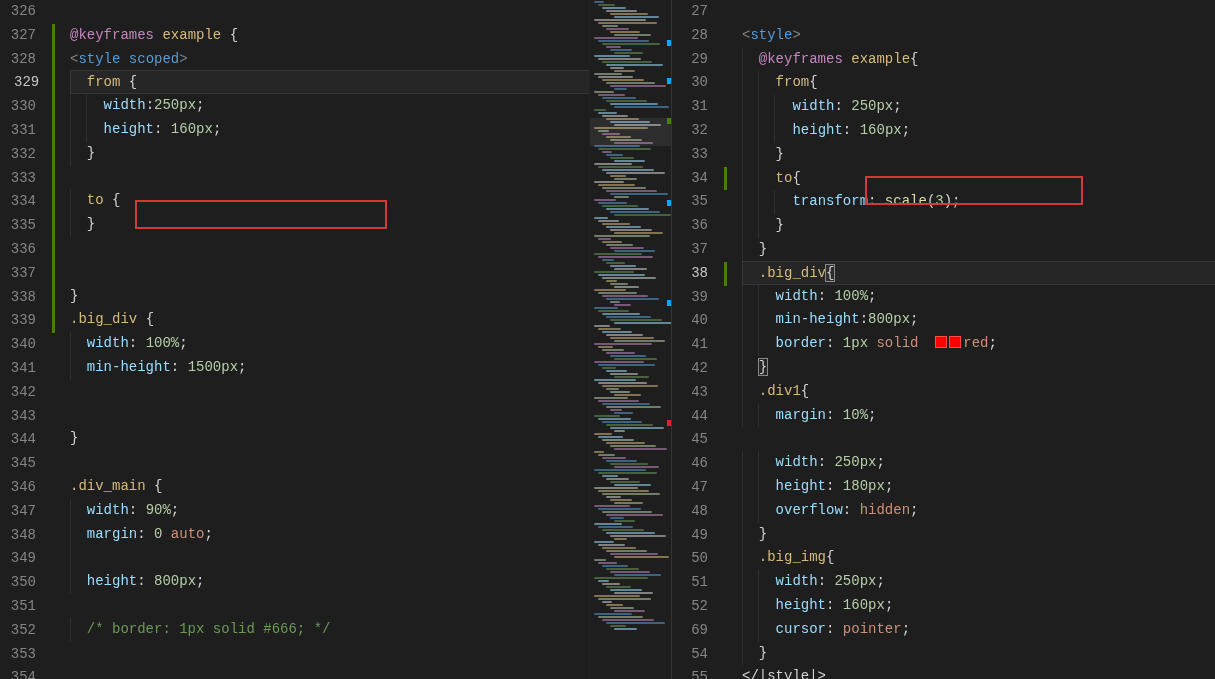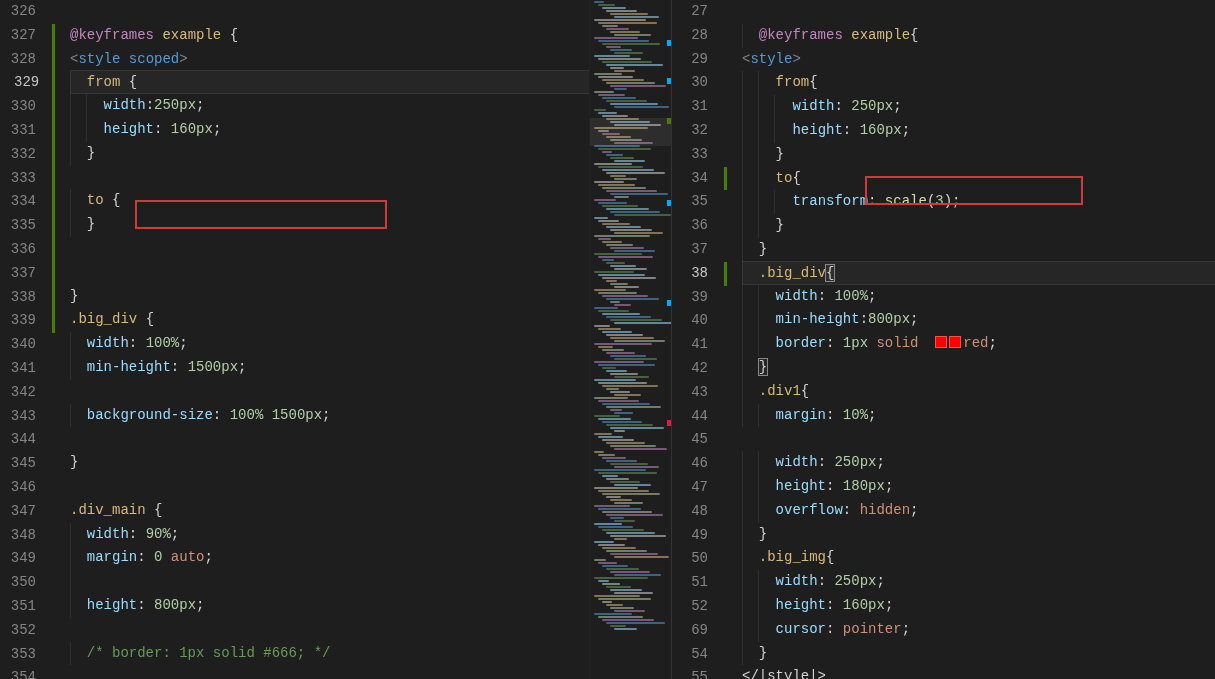--- a/index.html
+++ b/index.html
@@ -216,21 +216,20 @@
           <div class="code-line"></div>
           <div class="code-line">  <span class="selector">to</span> <span class="brace">{</span><span class="indent-guide" style="left: 0px;"></span></div>
           <div class="code-line">  <span class="brace">}</span><span class="indent-guide" style="left: 0px;"></span></div>
           <div class="code-line"></div>
           <div class="code-line"></div>
           <div class="code-line"><span class="brace">}</span></div>
           <div class="code-line"><span class="selector">.big_div</span> <span class="brace">{</span></div>
           <div class="code-line">  <span class="prop">width</span><span class="colon">: </span><span class="value-num">100</span><span class="value-unit">%</span><span class="semi">;</span><span class="indent-guide" style="left: 0px;"></span></div>
           <div class="code-line">  <span class="prop">min-height</span><span class="colon">: </span><span class="value-num">1500</span><span class="value-unit">px</span><span class="semi">;</span><span class="indent-guide" style="left: 0px;"></span></div>
           <div class="code-line"></div>
-          <div class="code-line">  <span class="prop">background-size</span><span class="colon">: </span><span class="value-num">100</span><span class="value-unit">%</span> <span class="value-num">1500</span><span class="value-unit">px</span><span class="semi">;</span><span class="indent-guide" style="left: 0px;"></span></div>
           <div class="code-line"></div>
           <div class="code-line"><span class="brace">}</span></div>
           <div class="code-line"></div>
           <div class="code-line"><span class="selector">.div_main</span> <span class="brace">{</span></div>
           <div class="code-line">  <span class="prop">width</span><span class="colon">: </span><span class="value-num">90</span><span class="value-unit">%</span><span class="semi">;</span><span class="indent-guide" style="left: 0px;"></span></div>
           <div class="code-line">  <span class="prop">margin</span><span class="colon">: </span><span class="value-num">0</span> <span class="value-kw">auto</span><span class="semi">;</span><span class="indent-guide" style="left: 0px;"></span></div>
           <div class="code-line"><span class="indent-guide" style="left: 0px;"></span></div>
           <div class="code-line">  <span class="prop">height</span><span class="colon">: </span><span class="value-num">800</span><span class="value-unit">px</span><span class="semi">;</span><span class="indent-guide" style="left: 0px;"></span></div>
           <div class="code-line"></div>
           <div class="code-line"><span class="comment">  /* border: 1px solid #666; */</span><span class="indent-guide" style="left: 0px;"></span></div>
@@ -487,22 +486,22 @@
           <div class="ln">51</div>
           <div class="ln">52</div>
           <div class="ln">69</div>
           <div class="ln">54</div>
           <div class="ln">55</div>
           <div class="modified-strip" style="top: 166.6px; height: 23.8px;"></div>
           <div class="modified-strip" style="top: 261.8px; height: 23.8px;"></div>
         </div>
       <div class="code-area" id="code-right">
           <div class="code-line"></div>
+          <div class="code-line"><span class="tag-bracket">&lt;</span><span class="tag-name">style</span><span class="tag-bracket">&gt;</span></div>
           <div class="code-line">  <span class="selector-keyword">@keyframes</span> <span class="selector">example</span><span class="brace">{</span><span class="indent-guide" style="left: 0px;"></span></div>
-          <div class="code-line"><span class="tag-bracket">&lt;</span><span class="tag-name">style</span><span class="tag-bracket">&gt;</span></div>
           <div class="code-line">    <span class="selector">from</span><span class="brace">{</span><span class="indent-guide" style="left: 0px;"></span><span class="indent-guide" style="left: 16px;"></span></div>
           <div class="code-line">      <span class="prop">width</span><span class="colon">: </span><span class="value-num">250</span><span class="value-unit">px</span><span class="semi">;</span><span class="indent-guide" style="left: 0px;"></span><span class="indent-guide" style="left: 16px;"></span><span class="indent-guide" style="left: 32px;"></span></div>
           <div class="code-line">      <span class="prop">height</span><span class="colon">: </span><span class="value-num">160</span><span class="value-unit">px</span><span class="semi">;</span><span class="indent-guide" style="left: 0px;"></span><span class="indent-guide" style="left: 16px;"></span><span class="indent-guide" style="left: 32px;"></span></div>
           <div class="code-line">    <span class="brace">}</span><span class="indent-guide" style="left: 0px;"></span><span class="indent-guide" style="left: 16px;"></span></div>
           <div class="code-line">    <span class="selector">to</span><span class="brace">{</span><span class="indent-guide" style="left: 0px;"></span><span class="indent-guide" style="left: 16px;"></span></div>
           <div class="code-line">      <span class="prop">transform</span><span class="colon">: </span><span class="value-fn">scale</span><span class="paren">(</span><span class="value-num">3</span><span class="paren">)</span><span class="semi">;</span><span class="indent-guide" style="left: 0px;"></span><span class="indent-guide" style="left: 16px;"></span><span class="indent-guide" style="left: 32px;"></span></div>
           <div class="code-line">    <span class="brace">}</span><span class="indent-guide" style="left: 0px;"></span><span class="indent-guide" style="left: 16px;"></span></div>
           <div class="code-line">  <span class="brace">}</span><span class="indent-guide" style="left: 0px;"></span></div>
           <div class="code-line current-line">  <span class="selector">.big_div</span><span class="brace bracket-match">{</span><span class="indent-guide" style="left: 0px;"></span></div>
           <div class="code-line">    <span class="prop">width</span><span class="colon">: </span><span class="value-num">100</span><span class="value-unit">%</span><span class="semi">;</span><span class="indent-guide" style="left: 0px;"></span><span class="indent-guide" style="left: 16px;"></span></div>

